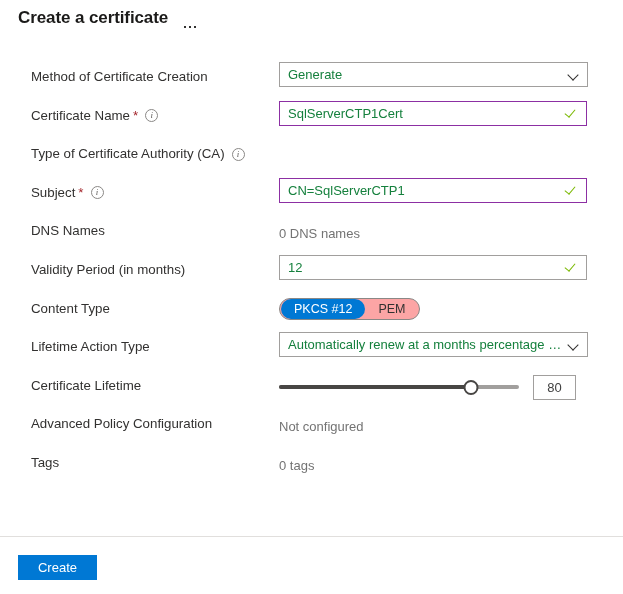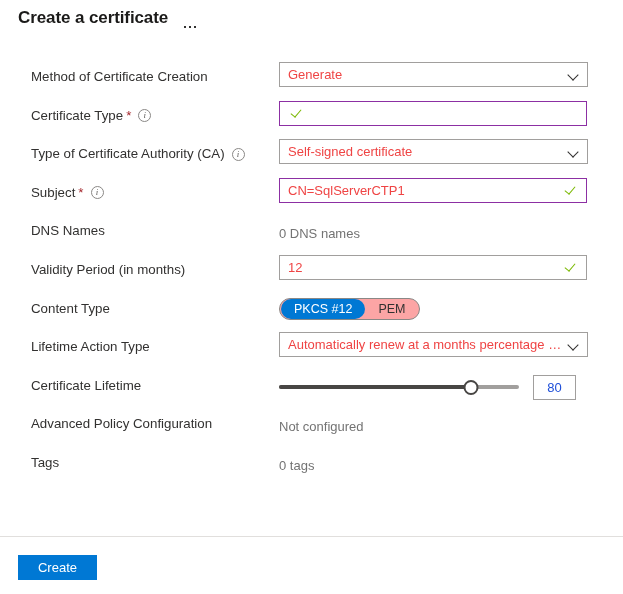--- a/index.html
+++ b/index.html
@@ -104,21 +104,21 @@
   .field {
     box-sizing: border-box;
     width: 308px;
     height: 25px;
     border: 1px solid #a19f9d;
     background: #ffffff;
     display: flex;
     align-items: center;
     padding: 0 6px 0 8px;
     font-size: 13px;
-    color: #ef4444;
+    color: #15803d;
   }
   .field.validated {
     border-color: #8a2be2;
     border-color: #8c2fa3;
   }
   .field .value {
     flex: 1 1 auto;
     overflow: hidden;
     white-space: nowrap;
     text-overflow: ellipsis;
@@ -246,21 +246,21 @@
   .slider-value {
     box-sizing: border-box;
     width: 43px;
     height: 25px;
     border: 1px solid #a19f9d;
     margin-left: 14px;
     display: flex;
     align-items: center;
     justify-content: center;
     font-size: 13px;
-    color: #1d4ed8;
+    color: #404040;
     background: #ffffff;
   }
 
   
   .divider {
     position: absolute;
     left: 0;
     top: 536px;
     width: 623px;
     height: 1px;
@@ -303,40 +303,35 @@
       </div>
       <div class="control">
         <div class="field wide">
           <span class="value">Generate</span>
           <span class="chevron"></span>
         </div>
       </div>
     </div>
     <div class="row">
       <div class="label">
-        <span>Certificate Type</span>
+        <span>Certificate Name</span>
         <span class="req">*</span>
         <span class="info-icon">i</span>
       </div>
       <div class="control">
         <div class="field validated">
+          <span class="value">SqlServerCTP1Cert</span>
           <span class="check"></span>
         </div>
       </div>
     </div>
     <div class="row">
       <div class="label">
         <span>Type of Certificate Authority (CA)</span>
         <span class="info-icon">i</span>
-      </div>
-      <div class="control">
-        <div class="field wide">
-          <span class="value">Self-signed certificate</span>
-          <span class="chevron"></span>
-        </div>
       </div>
     </div>
     <div class="row">
       <div class="label">
         <span>Subject</span>
         <span class="req">*</span>
         <span class="info-icon">i</span>
       </div>
       <div class="control">
         <div class="field validated">

